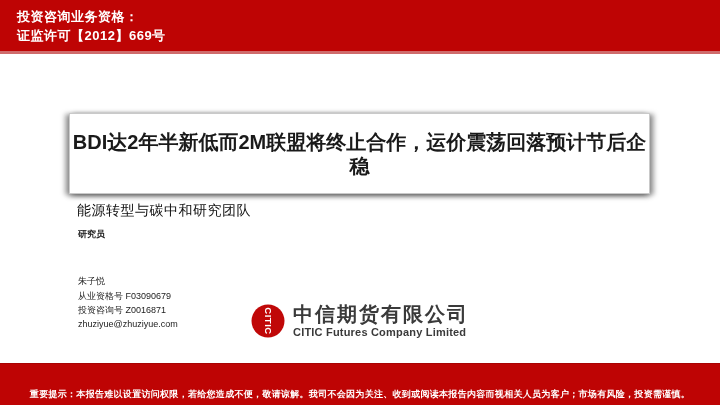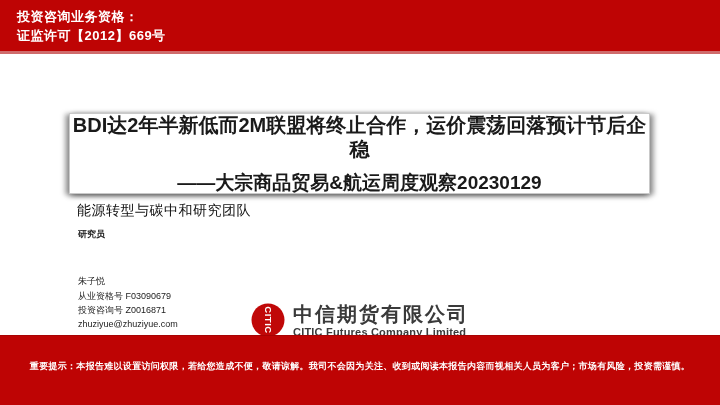--- a/index.html
+++ b/index.html
@@ -40,21 +40,21 @@
     left: 69px;
     top: 113px;
     width: 581px;
     height: 81px;
     background: #ffffff;
     border: 1px solid #c9c9c9;
     box-shadow: -4px 1px 5px rgba(0,0,0,0.35), 4px 1px 5px rgba(0,0,0,0.35), 0 3px 5px rgba(0,0,0,0.25);
     display: flex;
     flex-direction: column;
     justify-content: center;
-    align-items: center;
+    align-items: flex-start;
     text-align: center;
     box-sizing: border-box;
   }
   .title-line1 {
     font-size: 20px;
     font-weight: bold;
     color: #1a1a1a;
     line-height: 1.2;
   }
   .title-line2 {
@@ -94,21 +94,21 @@
     margin-bottom: 6px;
     margin-top: 36px;
   }
   
   .logo-block {
     position: absolute;
     left: 0; right: 0;
     top: 303px;
     display: flex;
     justify-content: center;
-    align-items: flex-start;
+    align-items: center;
     gap: 8px;
   }
   .logo-circle {
     width: 34px;
     height: 34px;
     flex: 0 0 auto;
   }
   .logo-text {
     display: flex;
     flex-direction: column;
@@ -125,21 +125,21 @@
     font-size: 11px;
     font-weight: bold;
     color: #3a3a3a;
     letter-spacing: 0.2px;
     margin-top: 1px;
   }
   
   .bottom-bar {
     position: absolute;
     left: 0; right: 0; bottom: 0;
-    height: 70px;
+    height: 42px;
     background: #be0404;
     border-top: 1px solid #a80303;
     box-sizing: border-box;
   }
   .disclaimer {
     padding-top: 24px;
     text-align: center;
     color: #ffffff;
     font-size: 9px;
     font-weight: bold;
@@ -153,21 +153,20 @@
 
   <div class="top-bar">
     <div class="qualification">
       <div>投资咨询业务资格：</div>
       <div>证监许可【2012】669号</div>
     </div>
   </div>
 
   <div class="title-card">
     <div class="title-line1">BDI达2年半新低而2M联盟将终止合作，运价震荡回落预计节后企稳</div>
-    <div class="title-line2">——大宗商品贸易&amp;航运周度观察20230129</div>
   </div>
 
   <div class="team-name">能源转型与碳中和研究团队</div>
 
   <div class="researcher-block">
     <div class="researcher-role">研究员</div>
     <div class="researcher-line researcher-name">朱子悦</div>
     <div class="researcher-line">从业资格号 F03090679</div>
     <div class="researcher-line">投资咨询号 Z0016871</div>
     <div class="researcher-line">zhuziyue@zhuziyue.com</div>

